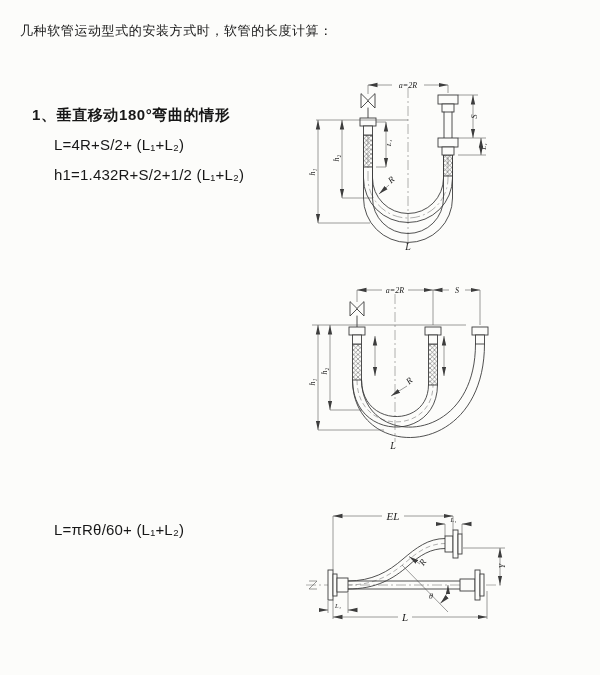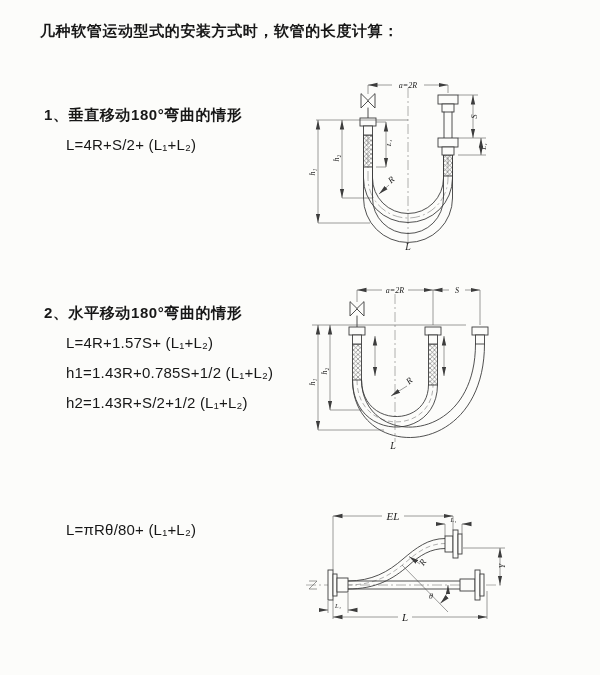--- a/index.html
+++ b/index.html
@@ -1,19 +1,19 @@
 <!DOCTYPE html>
 <html><head>
 <meta charset="utf-8">
 <style>
   html,body{margin:0;padding:0;background:#e8e8e8}
   .page{position:relative;width:600px;height:675px;background:#fcfcfa;overflow:hidden;
         font-family:"Liberation Sans",sans-serif;color:#171717}
-  .title{position:absolute;left:40px;top:22px;font-size:15px;font-weight:bold;letter-spacing:.6px}
-  .sec{position:absolute;left:44px}
+  .title{position:absolute;left:20px;top:22px;font-size:13px;font-weight:normal;letter-spacing:.6px}
+  .sec{position:absolute;left:32px}
   #sec1{top:100px}
   #sec2{top:298px}
   #sec3{top:515px}
   .heading{font-size:15px;font-weight:bold;line-height:30px;letter-spacing:.6px;white-space:pre}
   .formula{font-size:15px;line-height:30px;padding-left:22px;letter-spacing:.2px;white-space:pre}
   #sec3 .heading,#sec3 .formula{line-height:29px}
   .diagram{position:absolute}
   #d1{left:308px;top:64px}
   #d2{left:304px;top:278px}
   #d3{left:298px;top:500px}
@@ -28,31 +28,26 @@
 </head>
 <body>
 
 <div class="page">
 
   <div class="title">几种软管运动型式的安装方式时，软管的长度计算：</div>
 
   <div class="sec" id="sec1">
     <div class="heading">1、垂直移动180°弯曲的情形</div>
     <div class="formula">L=4R+S/2+ (L₁+L₂)</div>
+    <div class="formula">h1=1.432R+S/2+1/2 (L₁+L₂)</div>
   </div>
 
-  <div class="sec" id="sec2">
-    <div class="heading">2、水平移动180°弯曲的情形</div>
-    <div class="formula">L=4R+1.57S+ (L₁+L₂)</div>
-    <div class="formula">h1=1.43R+0.785S+1/2 (L₁+L₂)</div>
-    <div class="formula">h2=1.43R+S/2+1/2 (L₁+L₂)</div>
-  </div>
 
   <div class="sec" id="sec3">
-    <div class="formula">L=πRθ/80+ (L₁+L₂)</div>
+    <div class="formula">L=πRθ/60+ (L₁+L₂)</div>
   </div>
 
   <svg class="diagram" id="d1" width="286" height="188" viewBox="0 0 286 188">
     <defs>
       <marker id="arw1" viewBox="0 0 10 6" refX="9.5" refY="3" markerWidth="10" markerHeight="6" markerUnits="userSpaceOnUse" orient="auto-start-reverse">
         <path d="M0,0.8 L9.5,3 L0,5.2 Z" fill="#3d3d3d"></path>
       </marker>
       <pattern id="ht1" width="4.5" height="4.5" patternUnits="userSpaceOnUse">
         <path d="M0,4.5 L4.5,0 M0,0 L4.5,4.5" stroke="#6a6a6a" stroke-width="0.6"></path>
       </pattern>

